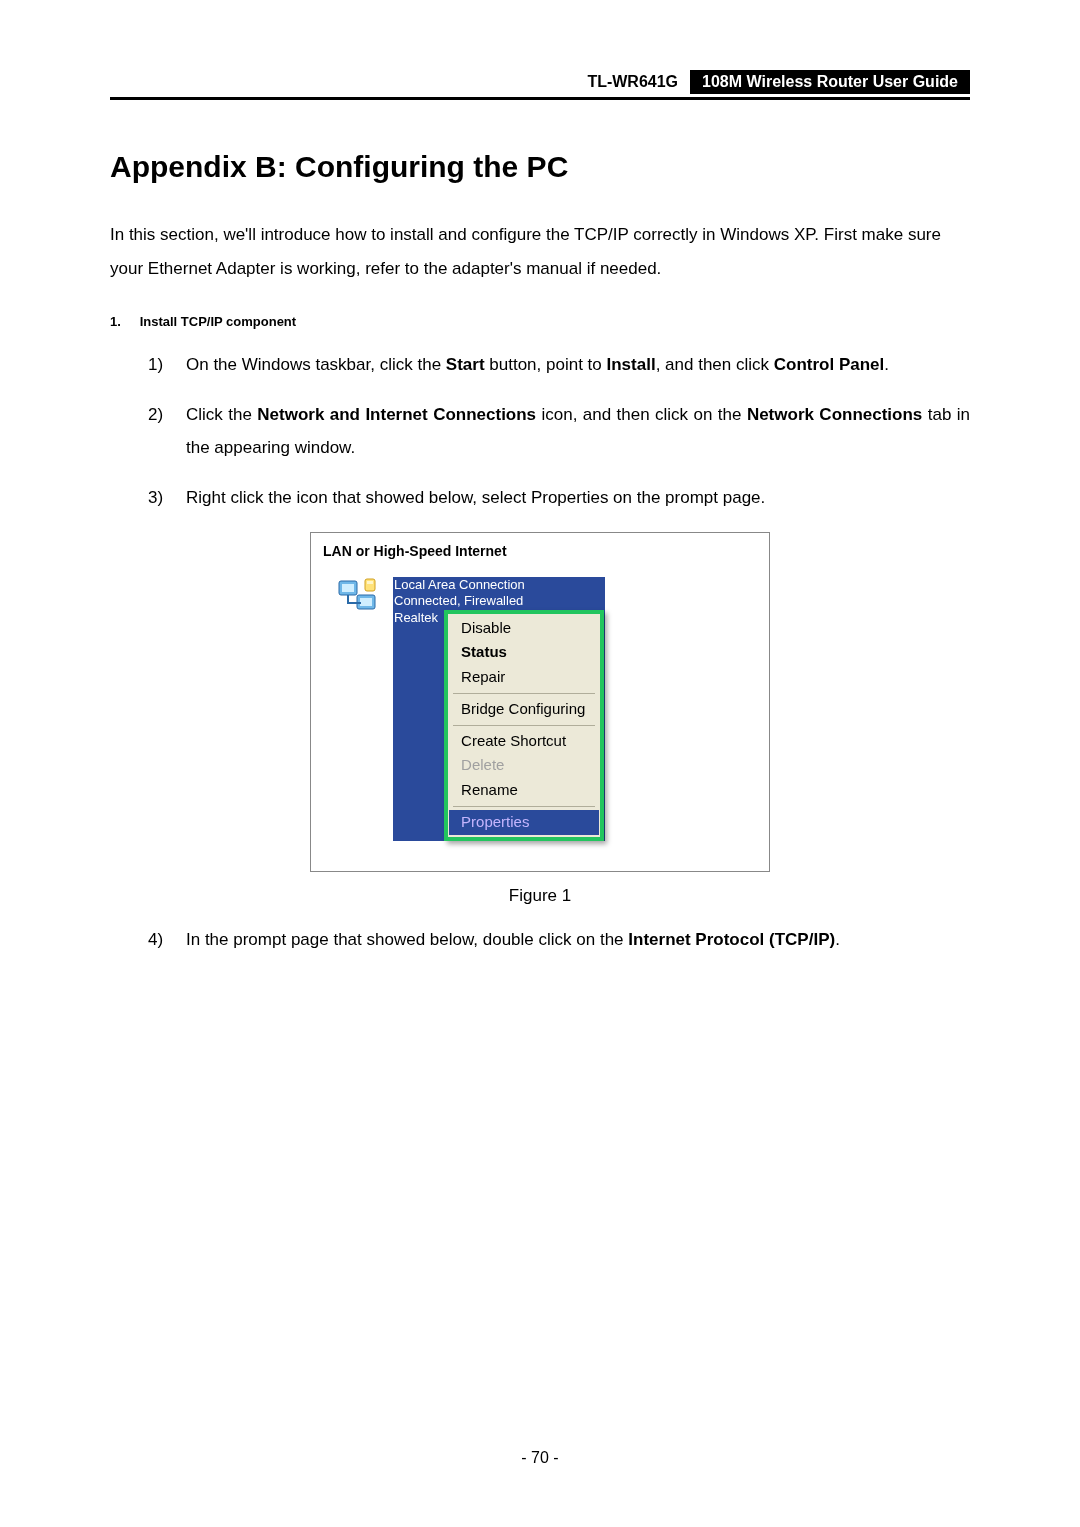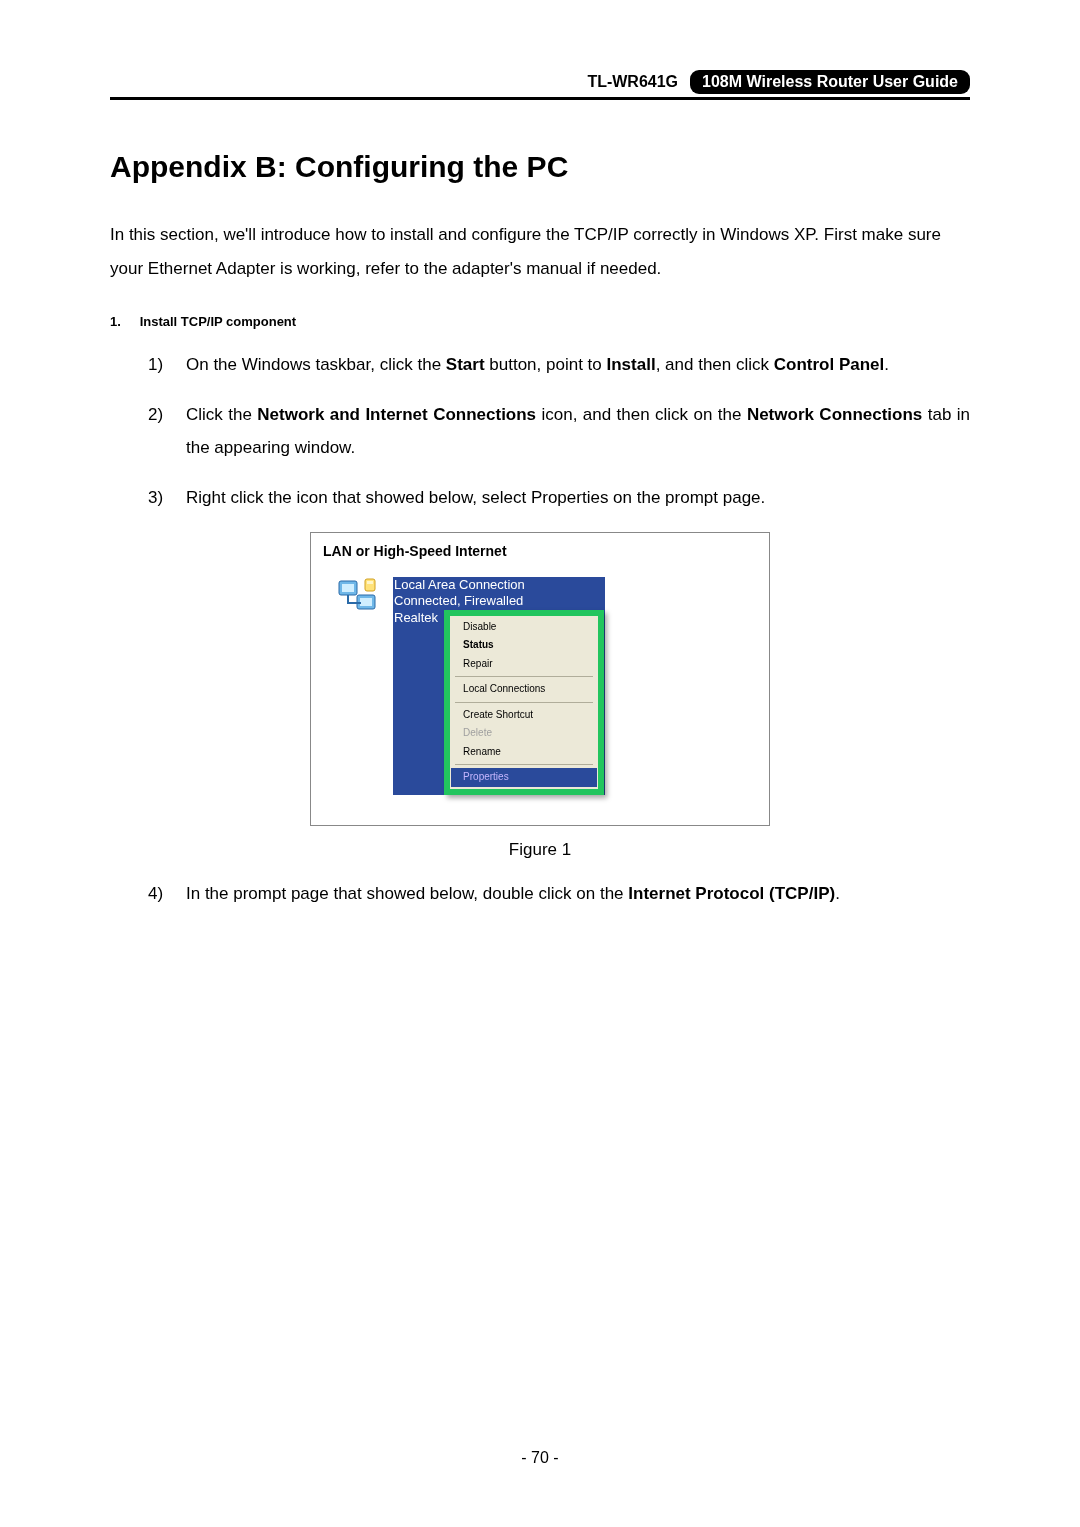--- a/index.html
+++ b/index.html
@@ -24,21 +24,20 @@
   }
   .header-model {
     padding: 3px 12px;
     font-size: 16px;
   }
   .header-title {
     background: #000;
     color: #fff;
     padding: 3px 12px;
     font-size: 16px;
-    border-radius: 9px;
   }
   h1 {
     font-size: 30px;
     font-weight: bold;
     margin-bottom: 34px;
   }
   .intro {
     line-height: 2.0;
     margin-bottom: 28px;
     font-size: 17px;
@@ -100,27 +99,27 @@
     background: #2a4a9b;
     color: #fff;
     font-size: 13px;
     line-height: 1.25;
     padding: 0 1px;
   }
   .conn-text span { display:block; }
   .conn-text .realtek-row { display:flex; align-items:flex-start; }
   .context-menu {
     background: #ece9d8;
-    border: 6px solid #22c55e;
+    border: 4px solid #22c55e;
     box-shadow: 3px 3px 5px rgba(0,0,0,0.35);
     width: 160px;
     margin-left: 2px;
     padding: 2px 1px;
     color: #000;
-    font-size: 10px;
+    font-size: 15px;
   }
   .context-menu .mi {
     padding: 3px 12px;
     cursor: default;
   }
   .context-menu .mi.bolded { font-weight: bold; }
   .context-menu .mi.disabled { color: #a0a0a0; }
   .context-menu .mi.selected {
     background: #2a4a9b;
     color: #c4b5fd;
@@ -202,21 +201,21 @@
       <div class="conn-text">
         <span>Local Area Connection</span>
         <span>Connected, Firewalled</span>
         <div class="realtek-row">
           <span style="padding-right:4px;">Realtek</span>
           <div class="context-menu">
             <div class="mi">Disable</div>
             <div class="mi bolded">Status</div>
             <div class="mi">Repair</div>
             <hr>
-            <div class="mi">Local Connections</div>
+            <div class="mi">Bridge Configuring</div>
             <hr>
             <div class="mi">Create Shortcut</div>
             <div class="mi disabled">Delete</div>
             <div class="mi">Rename</div>
             <hr>
             <div class="mi selected">Properties</div>
           </div>
         </div>
       </div>
     </div>

